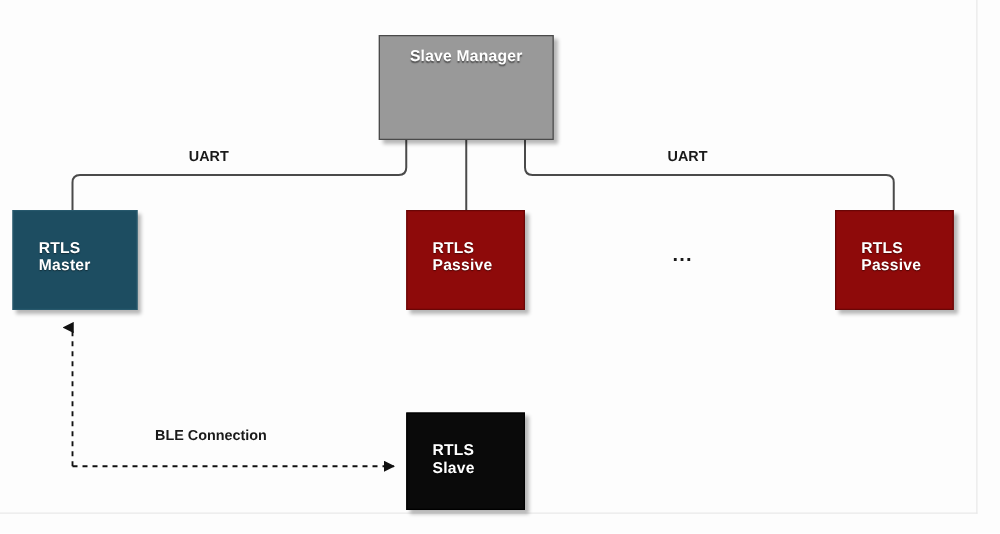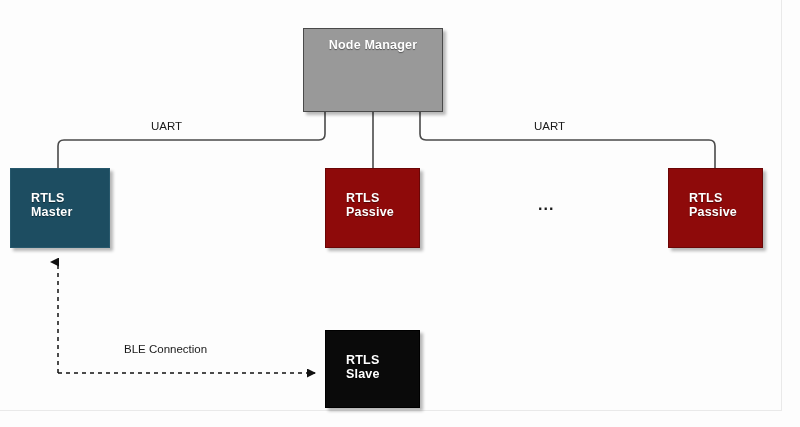--- a/index.html
+++ b/index.html
@@ -48,21 +48,21 @@
     text-shadow: 0 1px 1px rgba(0,0,0,0.45);
   }
   .node.center-label {
     padding: 9px 0 0 0;
     text-align: center;
   }
   .edge-label {
     position: absolute;
     font-family: "Liberation Sans", sans-serif;
     font-size: 11.5px;
-    font-weight: normal;
+    font-weight: bold;
     color: #1a1a1a;
     white-space: nowrap;
     padding-left: 24px;
   }
   .ellipsis {
     position: absolute;
     font-family: "Liberation Sans", sans-serif;
     font-size: 16px;
     font-weight: bold;
     color: #1a1a1a;
@@ -89,21 +89,21 @@
     <path d="M325,112 L325,134 Q325,140 319,140 L64,140 Q58,140 58,146 L58,168" fill="none" stroke="#4a4a4a" stroke-width="1.6"></path>
 
     <path d="M373,112 L373,168" fill="none" stroke="#4a4a4a" stroke-width="1.6"></path>
 
     <path d="M420,112 L420,134 Q420,140 426,140 L709,140 Q715,140 715,146 L715,168" fill="none" stroke="#4a4a4a" stroke-width="1.6"></path>
 
     <path d="M58,373 L58,262" fill="none" stroke="#111111" stroke-width="1.5" stroke-dasharray="4,4" marker-end="url(#arrow-up)"></path>
     <path d="M58,373 L315,373" fill="none" stroke="#111111" stroke-width="1.5" stroke-dasharray="4,4" marker-end="url(#arrow-right)"></path>
   </svg>
 
-  <div class="node center-label" style="left:303px; top:28px; width:140px; height:84px; background:#999999; border-color:#4a4a4a;">Node Manager</div>
+  <div class="node center-label" style="left:303px; top:28px; width:140px; height:84px; background:#999999; border-color:#4a4a4a;">Slave Manager</div>
 
   <div class="node" style="left:10px; top:168px; width:100px; height:80px; background:#1d4d61; border-color:#27586c;">RTLS
 Master</div>
 
   <div class="node" style="left:325px; top:168px; width:95px; height:80px; background:#8e0a0a; border-color:#6a0606;">RTLS
 Passive</div>
 
   <div class="node" style="left:668px; top:168px; width:95px; height:80px; background:#8e0a0a; border-color:#6a0606;">RTLS
 Passive</div>
 

